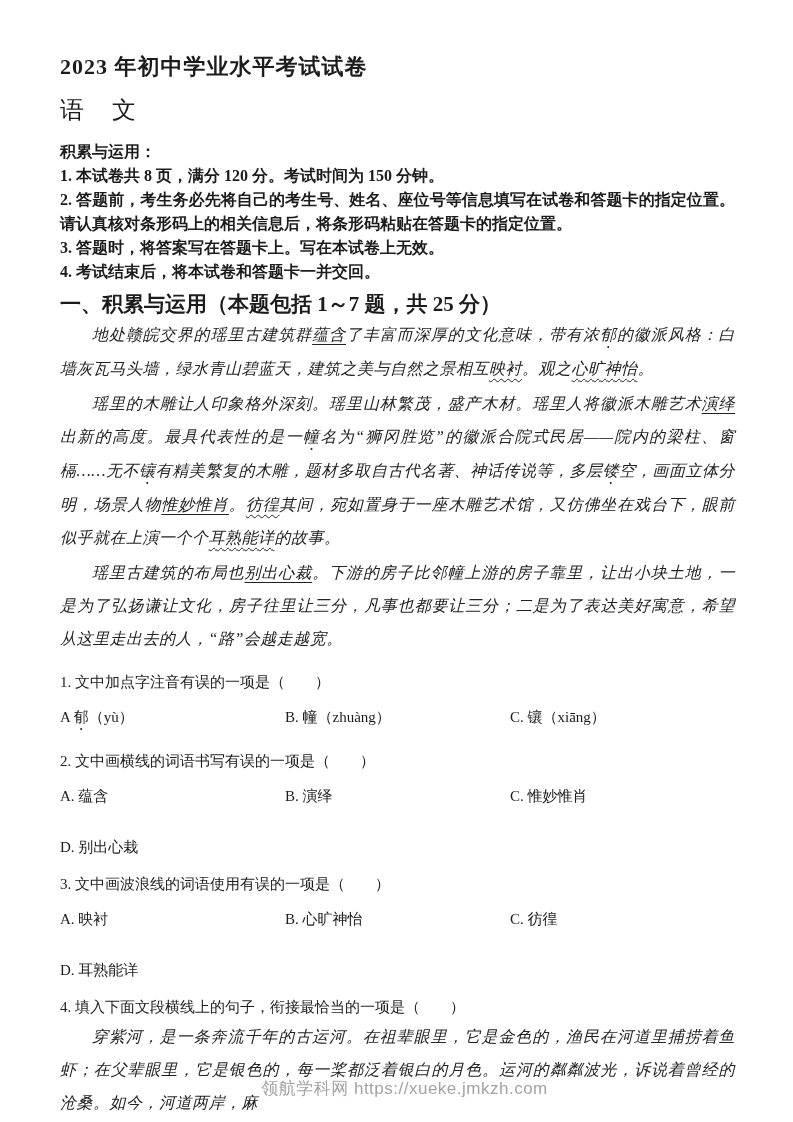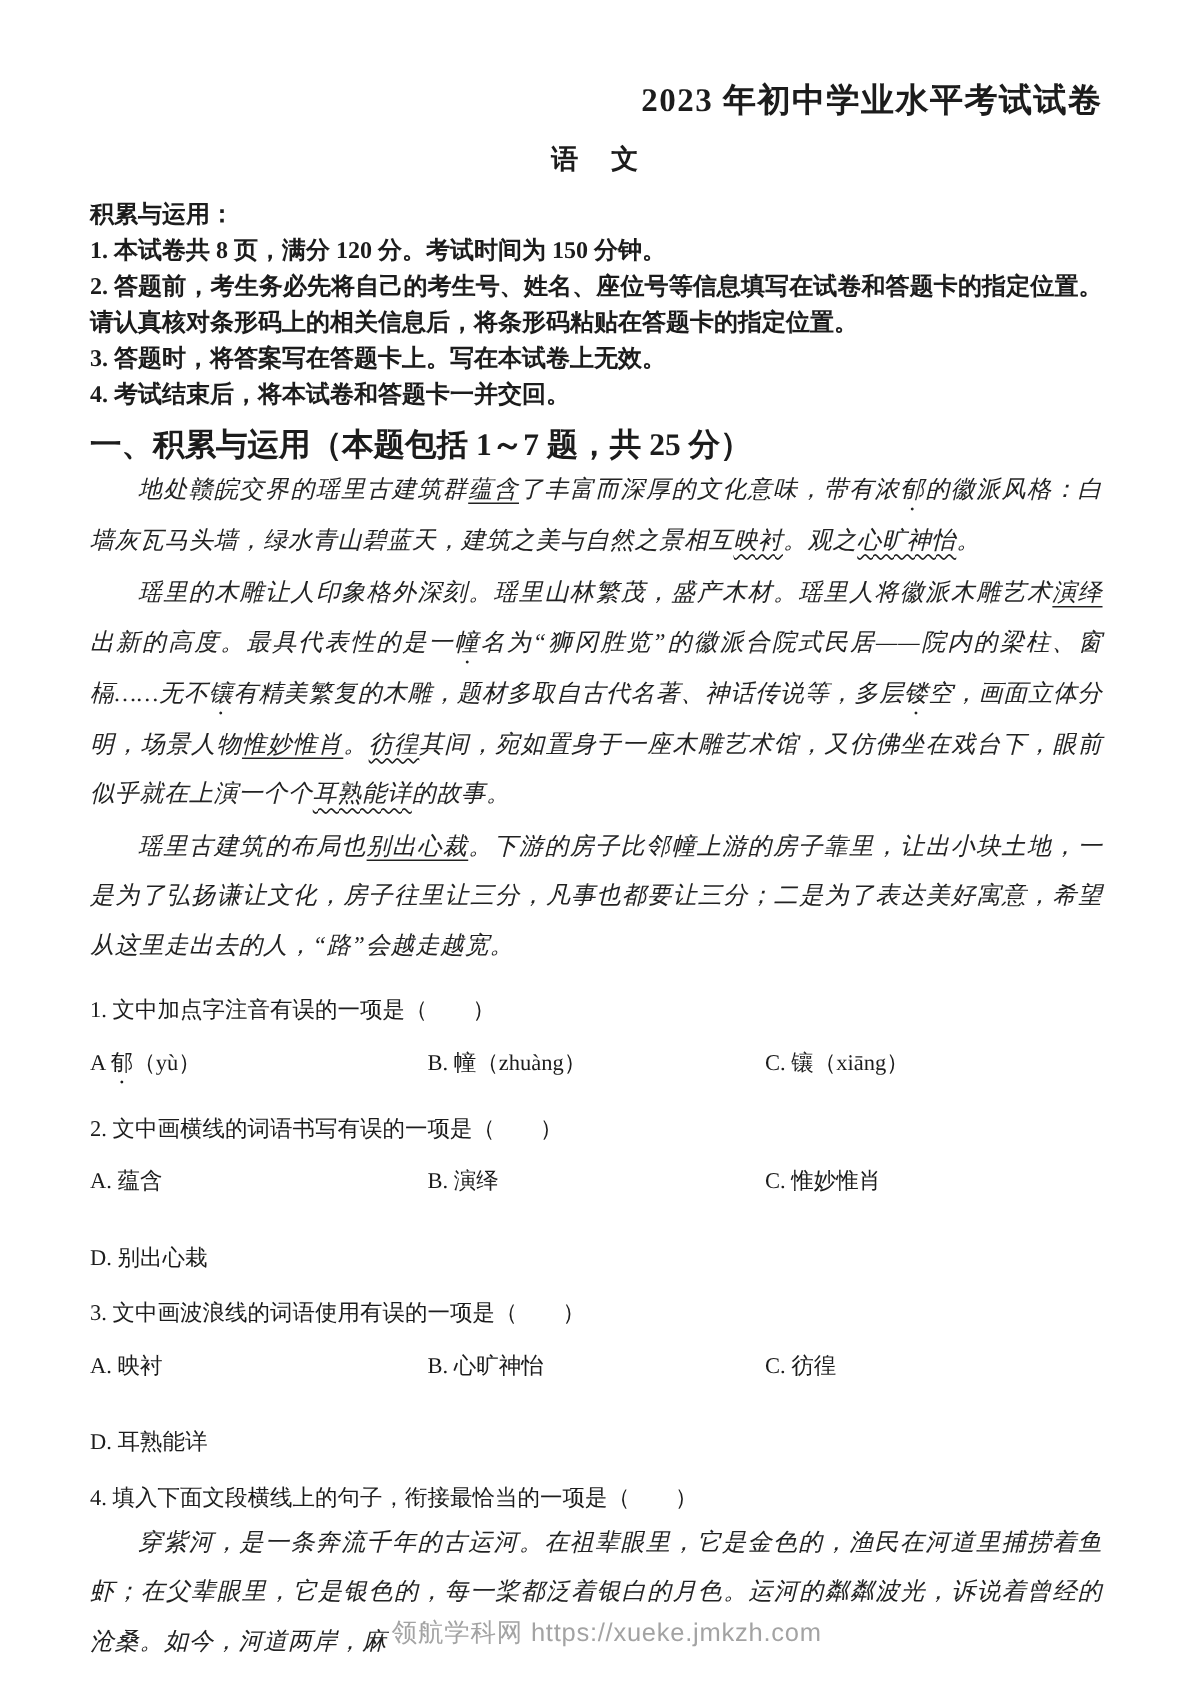--- a/index.html
+++ b/index.html
@@ -9,30 +9,29 @@
     background: #ffffff;
     color: #1c1c1c;
     font-family: "Liberation Serif", "DejaVu Serif", serif;
     position: relative;
     overflow: hidden;
   }
   .page { padding: 52px 58px 0 60px; }
 
   .title {
     margin: 0;
-    text-align: right;
+    text-align: left;
     font-size: 22px;
     font-weight: bold;
     letter-spacing: 1px;
   }
   .subject {
     margin: 12px 0 0 0;
-    text-align: center;
-    font-size: 18px;
-    font-weight: bold;
+    font-size: 24px;
+    font-weight: normal;
     letter-spacing: 2px;
   }
 
   .notice-head {
     margin: 14px 0 0 0;
     font-weight: bold;
     font-size: 16px;
     line-height: 24px;
   }
   .notice-item {

